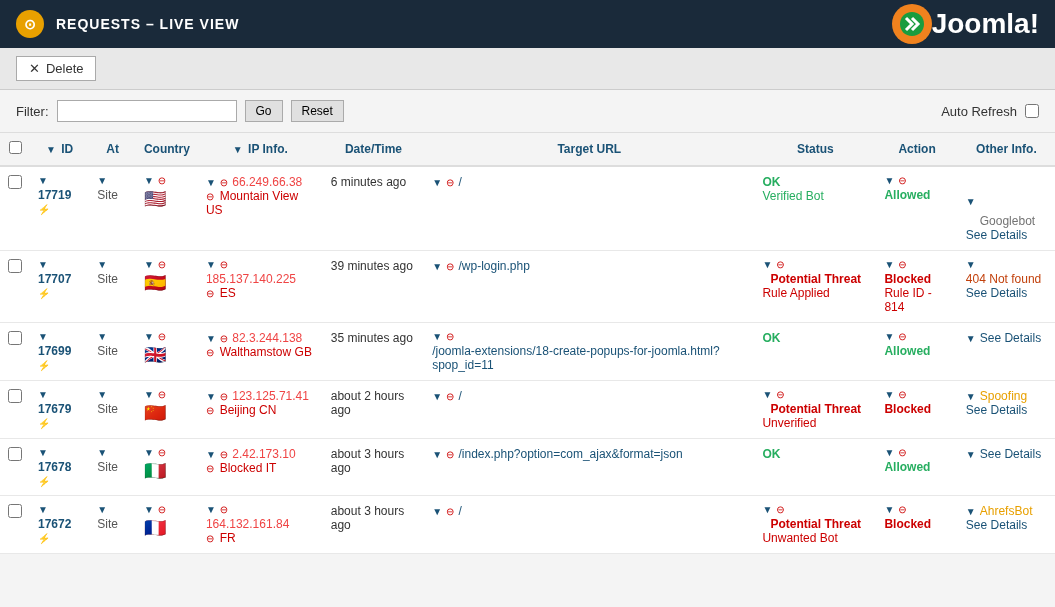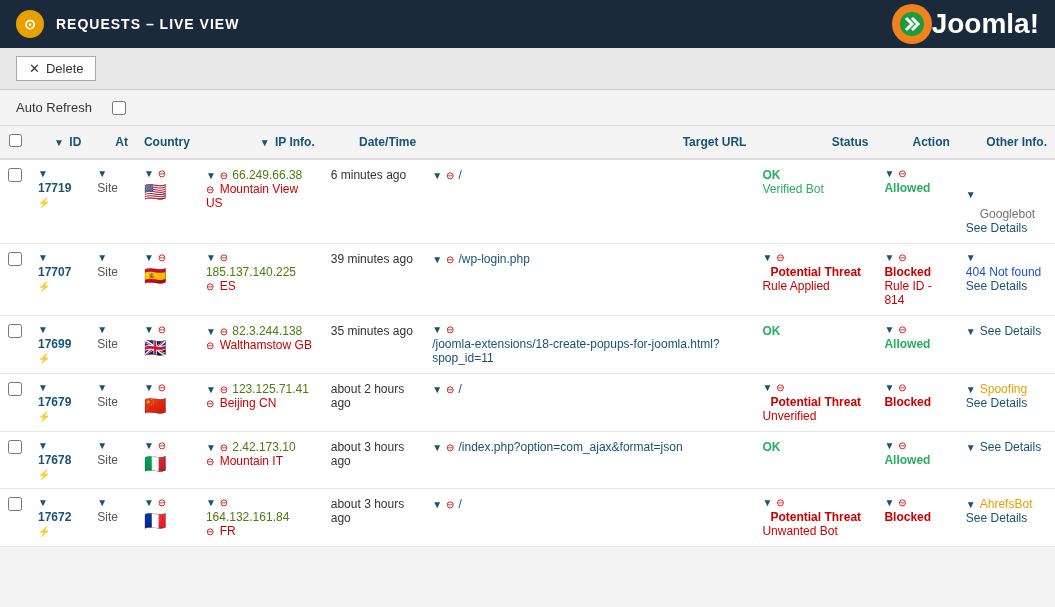--- a/index.html
+++ b/index.html
@@ -90,43 +90,43 @@
     }
     .filter-btn {
       background: #e0e0e0;
       border: 1px solid #aaa;
       padding: 3px 10px;
       cursor: pointer;
       font-size: 12px;
     }
     .auto-refresh {
       display: flex;
-      align-items: flex-end;
-      gap: 20px;
+      align-items: flex-start;
+      gap: 8px;
       font-size: 13px;
       color: #333;
     }
     .auto-refresh input { width: 14px; height: 14px; }
 
     .table-container {
       overflow-x: auto;
       background: white;
     }
     table {
       width: 100%;
       border-collapse: collapse;
       font-size: 12px;
     }
     thead tr {
       background: #f4f4f4;
       border-bottom: 2px solid #ddd;
     }
     thead th {
       padding: 8px 8px;
-      text-align: right;
+      text-align: center;
       color: #1a5276;
       font-weight: bold;
       font-size: 12px;
       white-space: nowrap;
     }
     thead th.center { text-align: center; }
     tbody tr {
       border-bottom: 1px solid #e8e8e8;
     }
     tbody td {
@@ -138,37 +138,37 @@
 
     .filter-icon { color: #1a5276; margin-right: 2px; font-size: 10px; }
     .block-icon { color: #cc0000; font-size: 10px; margin-right: 2px; }
     .lightning { color: #e8a000; font-size: 10px; display: block; margin-top: 2px; }
 
     .id-col { color: #1a5276; font-weight: bold; white-space: nowrap; }
     .site-label { color: #555; }
 
     .flag { font-size: 18px; display: block; margin-top: 2px; }
 
-    .ip-address { color: #4d7c0f; }
+    .ip-address { color: #ef4444; }
     .ip-location { color: #cc0000; }
 
     .target-url { color: #1a5276; }
 
     .status-ok { color: #27ae60; font-weight: bold; }
     .status-threat { color: #cc0000; font-weight: bold; padding-left: 8px; }
     .status-sub { color: #cc0000; }
 
     .action-allowed { color: #27ae60; font-weight: bold; }
     .action-blocked { color: #cc0000; font-weight: bold; }
 
     .other-googlebot { color: #737373; margin-top: 39px; }
     .other-link { color: #1a5276; }
     .other-spoofing { color: #e8a000; }
     .other-ahrefsbot { color: #e8a000; }
-    .other-notfound { color: #1d4ed8; }
+    .other-notfound { color: #c2410c; }
 
     .check-col { width: 20px; }
     .row-check { width: 14px; height: 14px; }
 
     .col-filter-row {
       display: flex;
       align-items: center;
       gap: 2px;
       flex-wrap: wrap;
     }
@@ -195,20 +195,26 @@
 </div>
 
 <div class="toolbar">
   <button class="delete-btn">
     <span>✕</span>
     <span>Delete</span>
   </button>
 </div>
 
 <div class="filter-bar">
+  <div class="filter-left">
+    <span class="filter-label">Filter:</span>
+    <input class="filter-input" type="text" style="">
+    <button class="filter-btn">Go</button>
+    <button class="filter-btn">Reset</button>
+  </div>
   <div class="auto-refresh">
     <span>Auto Refresh</span>
     <input type="checkbox" style="">
   </div>
 </div>
 
 <div class="table-container">
   <table>
     <thead>
       <tr>
@@ -522,21 +528,21 @@
     <span class="flag">🇮🇹</span>
   </td>
           <td>
     <div class="col-filter-row">
       <span class="filter-icon">▼</span>
       <span class="block-icon">⊖</span>
       <span class="ip-address">2.42.173.10</span>
     </div>
     <div>
       <span class="block-icon">⊖</span>
-      <span class="ip-location">Mountain IT</span>
+      <span class="ip-location">Blocked IT</span>
     </div>
   </td>
           <td><span>about 3 hours ago</span></td>
           <td>
     <div class="col-filter-row">
       <span class="filter-icon">▼</span>
       <span class="block-icon">⊖</span>
       <span class="target-url">/index.php?option=com_ajax&amp;format=json</span>
     </div>
   </td>

